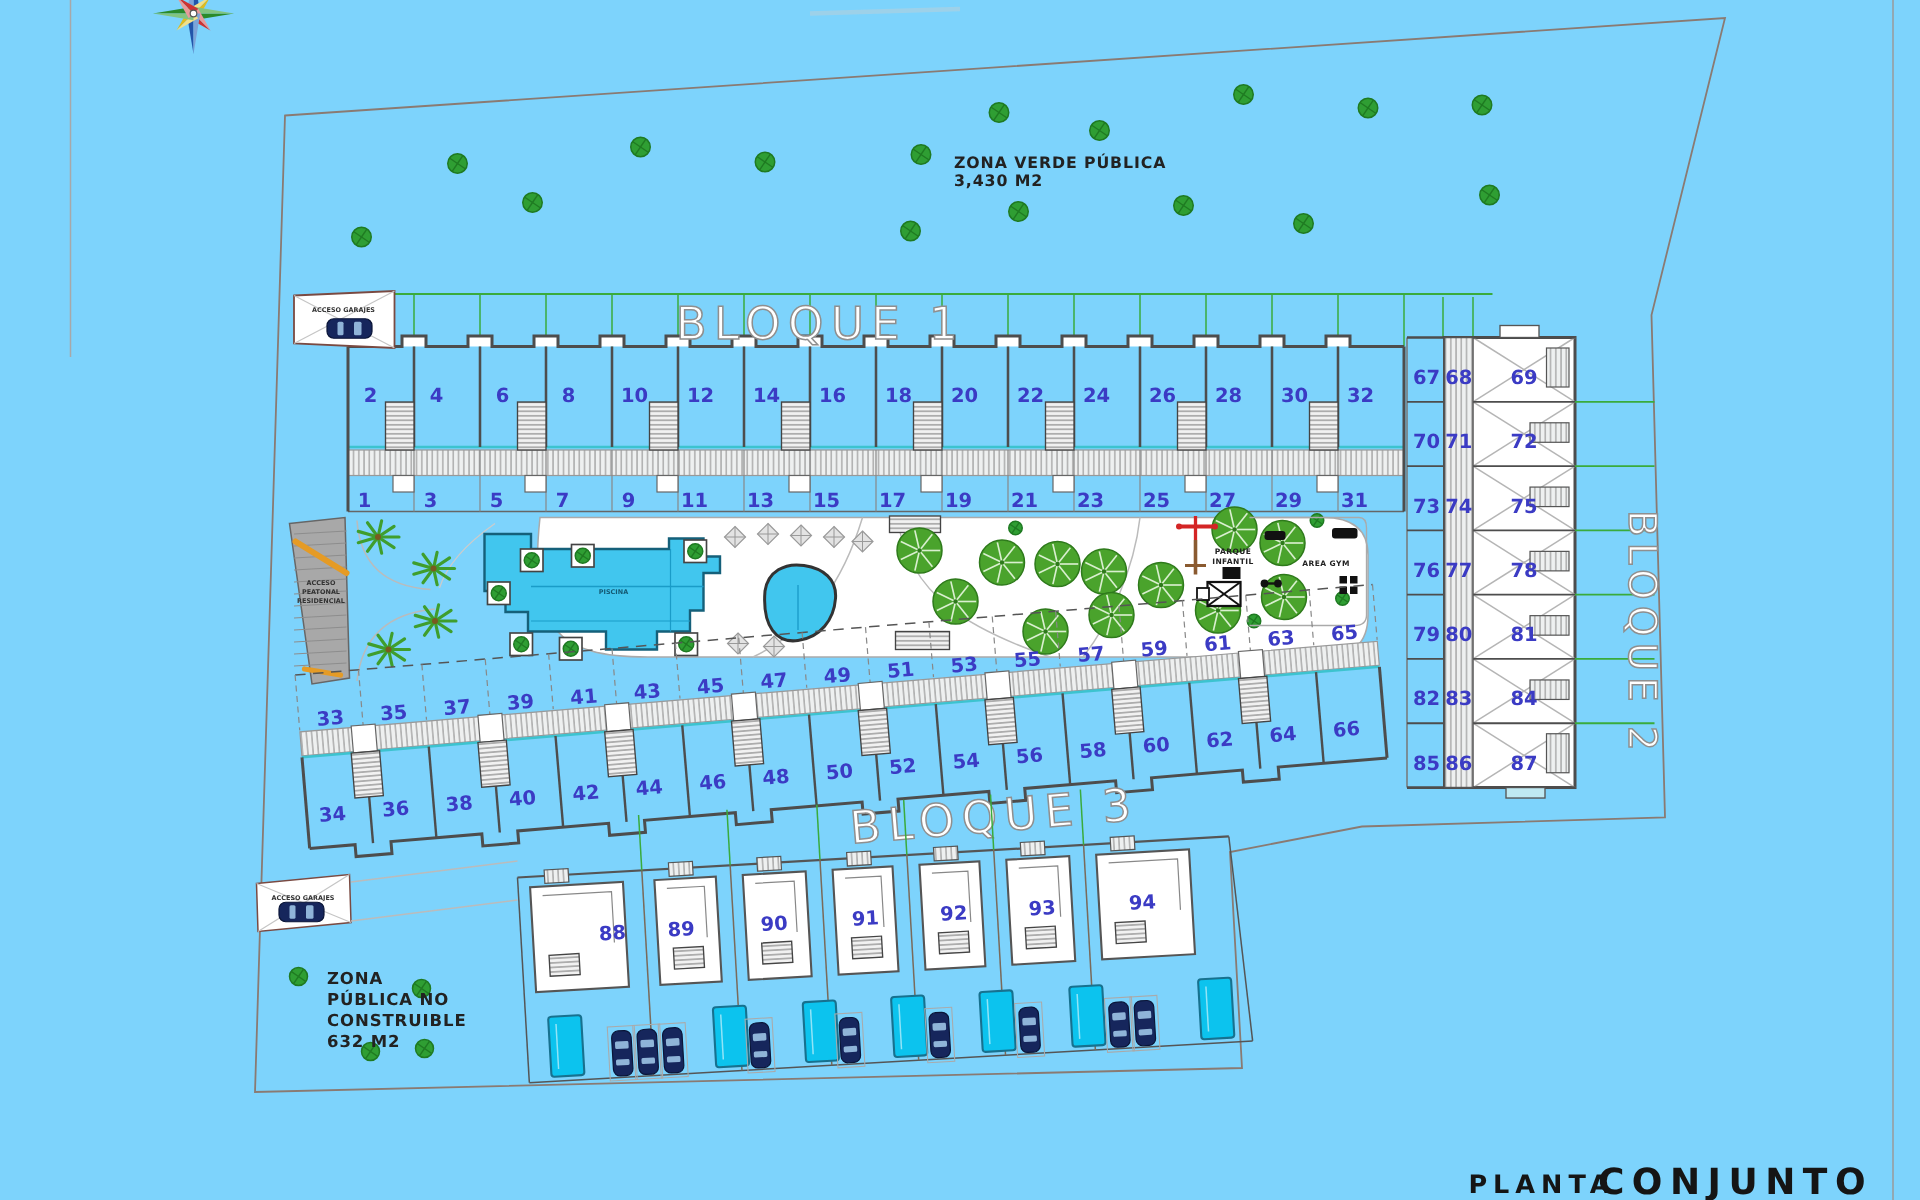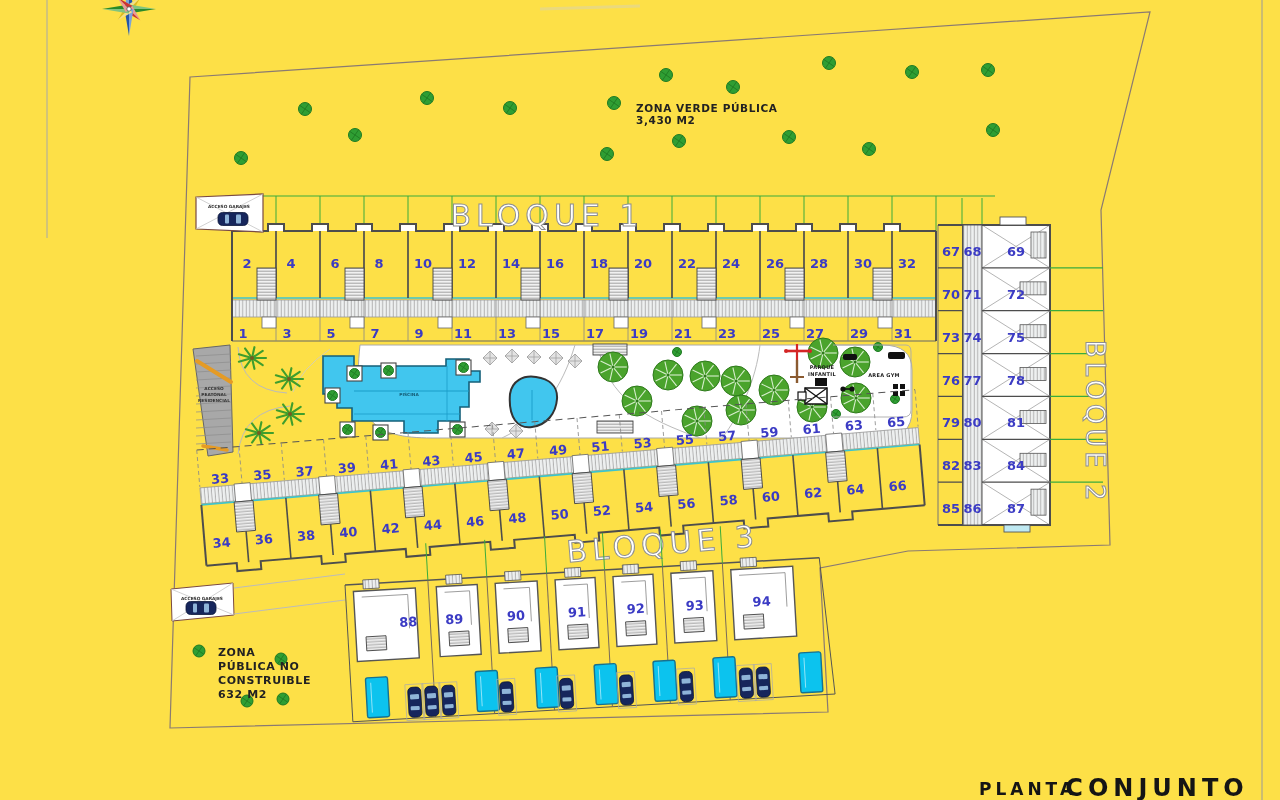--- a/index.html
+++ b/index.html
@@ -1,16 +1,16 @@
 <!DOCTYPE html>
 <html><head>
 <meta charset="utf-8">
 <style>
   html,body{margin:0;padding:0;background:#ffffff;}
-  .canvas{position:relative;width:1280px;height:800px;background:#fde047;overflow:hidden;
+  .canvas{position:relative;width:1280px;height:800px;background:#7dd3fc;overflow:hidden;
           font-family:"DejaVu Sans",sans-serif;}
   svg text{font-family:"DejaVu Sans",sans-serif;}
   .num{fill:#3b3bc4;font-weight:bold;font-size:13px;text-anchor:middle;}
   .stencil{fill:#ffffff;stroke:#8f8f8f;stroke-width:1px;font-size:30px;letter-spacing:5px;}
   .stencil2{fill:#ffffff;stroke:#8f8f8f;stroke-width:1px;font-size:26px;letter-spacing:4px;}
   .tiny{font-size:5px;fill:#222;font-weight:bold;text-anchor:middle;letter-spacing:.3px;}
   .tiny4{font-size:4.3px;fill:#333;font-weight:bold;text-anchor:middle;}
   .areaTxt{font-size:11px;fill:#222;font-weight:bold;letter-spacing:.6px;}
   .titleS{font-size:17px;fill:#151515;font-weight:bold;letter-spacing:4px;}
   .titleL{font-size:24px;fill:#151515;font-weight:bold;letter-spacing:5px;}

